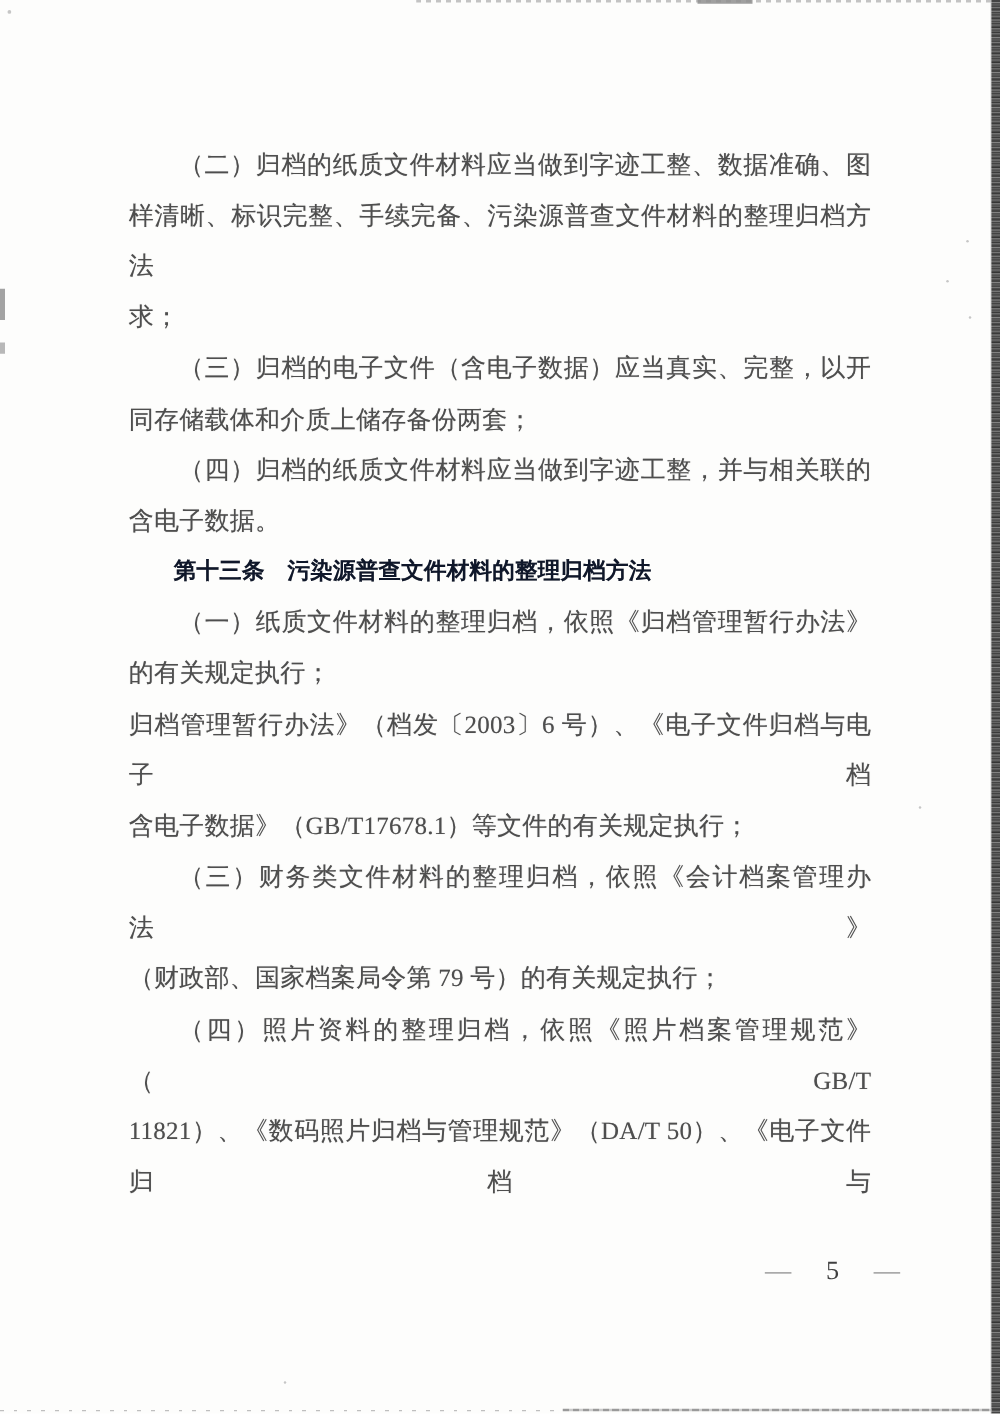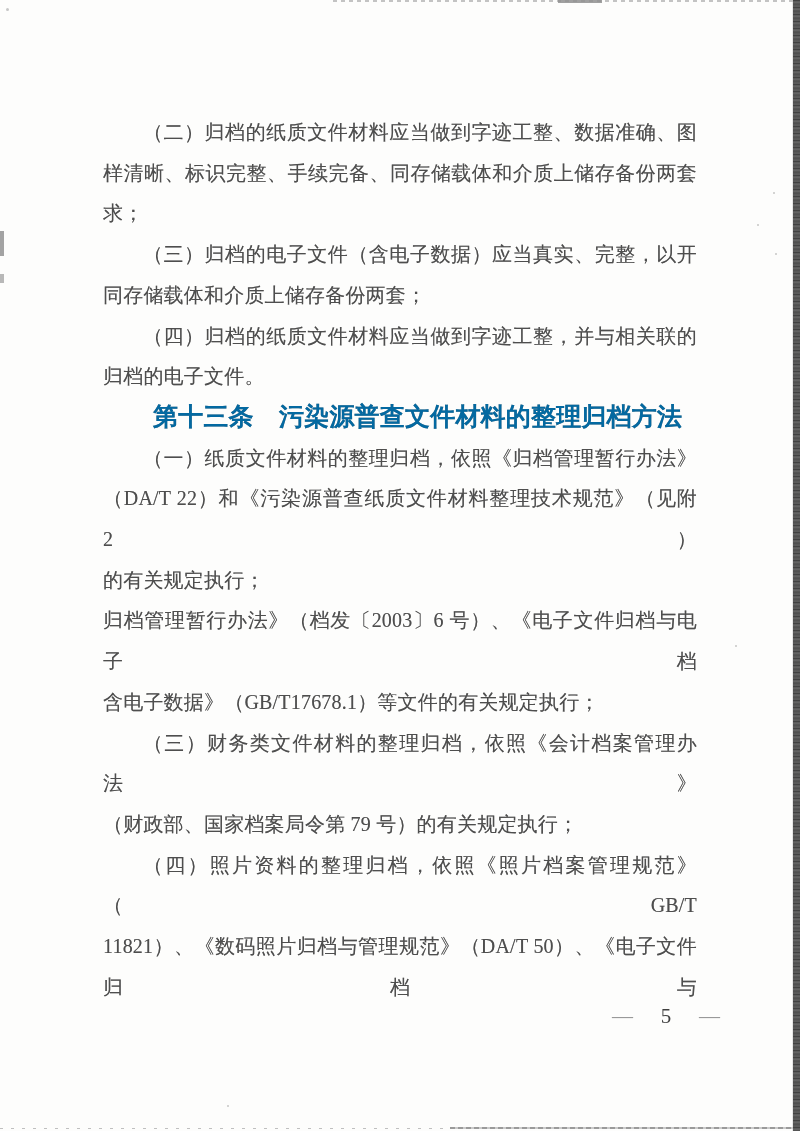--- a/index.html
+++ b/index.html
@@ -23,24 +23,24 @@
   }
   .ln{
     text-align:justify;
     text-align-last:justify;
     text-justify:inter-character;
     min-height:40.7px;
   }
   .ln.last{text-align-last:left;}
   .ln.ind{text-indent:2em;}
   .ln.head{
-    font-family:Liberation Serif, serif;
+    font-family:Liberation Mono, monospace;
     font-weight:600;
-    color:#0369a1;
-    font-size:25px;
+    color:#0f172a;
+    font-size:18px;
     text-align-last:left;
     text-shadow:0 0 0.5px rgba(70,70,70,.6);
   }
   
   .footer{
     position:absolute;top:1001px;left:612px;width:108px;height:30px;
     display:flex;align-items:center;justify-content:space-between;
     font-size:21px;color:#939393;
   }
   .footer .num{color:#3f3f3f;}
@@ -79,29 +79,28 @@
   .s5{left:227px;top:1105px;}
   .s6{left:6px;top:8px;width:3px;height:3px;}
 </style>
 </head>
 <body>
 
 <div class="page">
 
   <div class="textblock">
     <div class="ln ind">（二）归档的纸质文件材料应当做到字迹工整、数据准确、图</div>
-    <div class="ln">样清晰、标识完整、手续完备、同存储载体和介质上储存备份两套</div>
+    <div class="ln">样清晰、标识完整、手续完备、污染源普查文件材料的整理归档方法</div>
     <div class="ln last">求；</div>
     <div class="ln ind">（三）归档的电子文件（含电子数据）应当真实、完整，以开</div>
     <div class="ln last">同存储载体和介质上储存备份两套；</div>
     <div class="ln ind">（四）归档的纸质文件材料应当做到字迹工整，并与相关联的</div>
-    <div class="ln last">归档的电子文件。</div>
+    <div class="ln last">含电子数据。</div>
     <div class="ln ind head">第十三条　污染源普查文件材料的整理归档方法</div>
     <div class="ln ind">（一）纸质文件材料的整理归档，依照《归档管理暂行办法》</div>
-    <div class="ln">（DA/T 22）和《污染源普查纸质文件材料整理技术规范》（见附 2）</div>
     <div class="ln last">的有关规定执行；</div>
     <div class="ln">归档管理暂行办法》（档发〔2003〕6 号）、《电子文件归档与电子档</div>
     <div class="ln last">含电子数据》（GB/T17678.1）等文件的有关规定执行；</div>
     <div class="ln ind">（三）财务类文件材料的整理归档，依照《会计档案管理办法》</div>
     <div class="ln last">（财政部、国家档案局令第 79 号）的有关规定执行；</div>
     <div class="ln ind">（四）照片资料的整理归档，依照《照片档案管理规范》（GB/T</div>
     <div class="ln">11821）、《数码照片归档与管理规范》（DA/T 50）、《电子文件归档与</div>
 
   </div>
 

